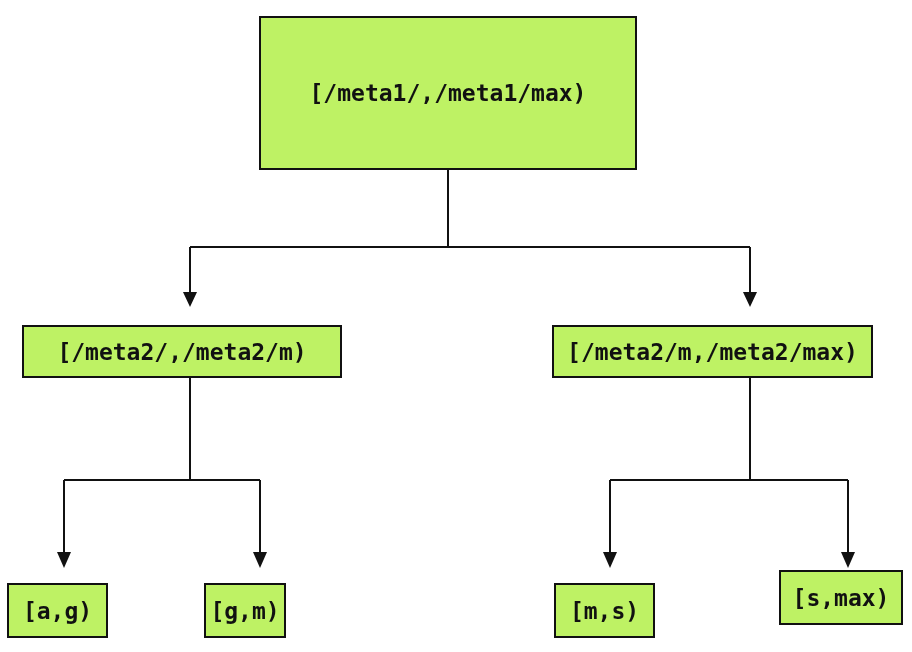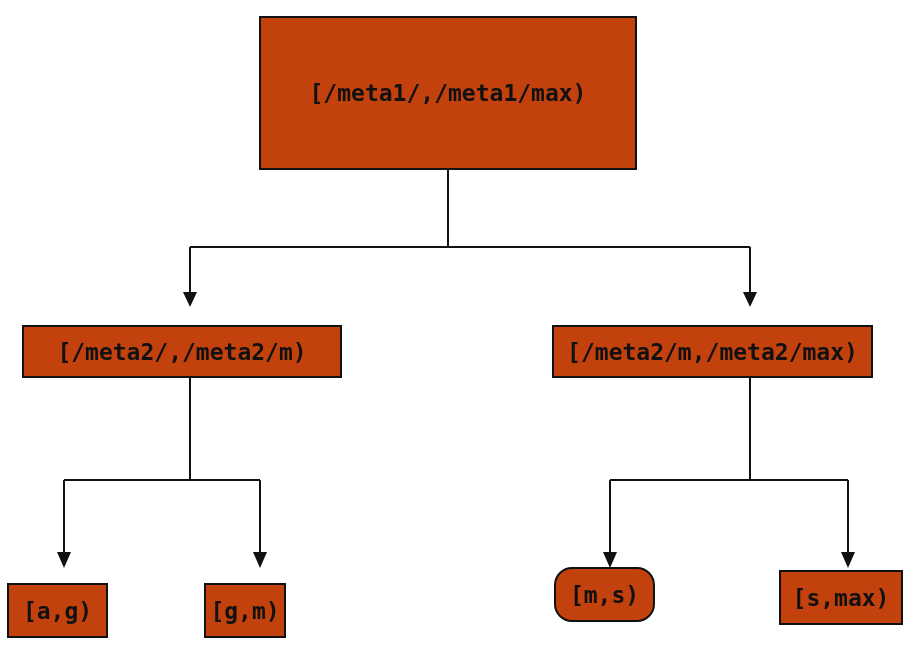--- a/index.html
+++ b/index.html
@@ -20,35 +20,35 @@
     left: 0;
     top: 0;
     width: 912px;
     height: 652px;
     display: block;
   }
   .node {
     position: absolute;
     box-sizing: border-box;
     border: 2px solid #111111;
-    background: #c2410c;
+    background: #bef264;
     display: flex;
     align-items: center;
     justify-content: center;
     color: #111111;
     font-weight: bold;
     font-size: 23px;
     white-space: nowrap;
   }
   .node-root      { left: 259px; top: 16px;  width: 378px; height: 154px; }
   .node-mid-left  { left: 22px;  top: 325px; width: 320px; height: 53px; }
   .node-mid-right { left: 552px; top: 325px; width: 321px; height: 53px; }
   .node-leaf-ag   { left: 7px;   top: 583px; width: 101px; height: 55px; align-items: center; }
   .node-leaf-gm   { left: 204px; top: 583px; width: 82px; height: 55px; }
-  .node-leaf-ms   { left: 554px; top: 567px; width: 101px; height: 55px; border-radius: 18px; }
+  .node-leaf-ms   { left: 554px; top: 583px; width: 101px; height: 55px; }
   .node-leaf-smax { left: 779px; top: 570px; width: 124px; height: 55px; }
 </style>
 </head>
 <body>
 
 <div class="stage">
 
   <svg class="edges" viewBox="0 0 912 652" xmlns="http://www.w3.org/2000/svg">
 
     <path d="M448 170 L448 247 M190 247 L750 247 M190 247 L190 293 M750 247 L750 293" fill="none" stroke="#111111" stroke-width="2"></path>

